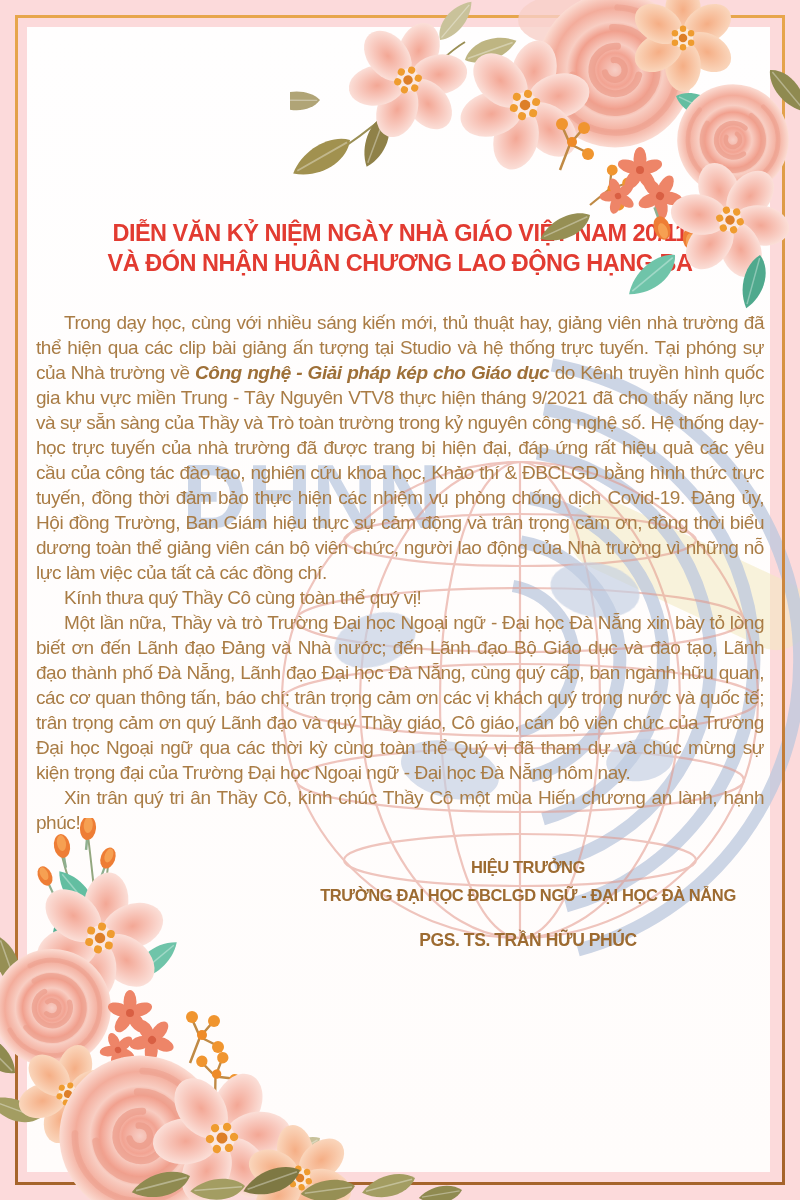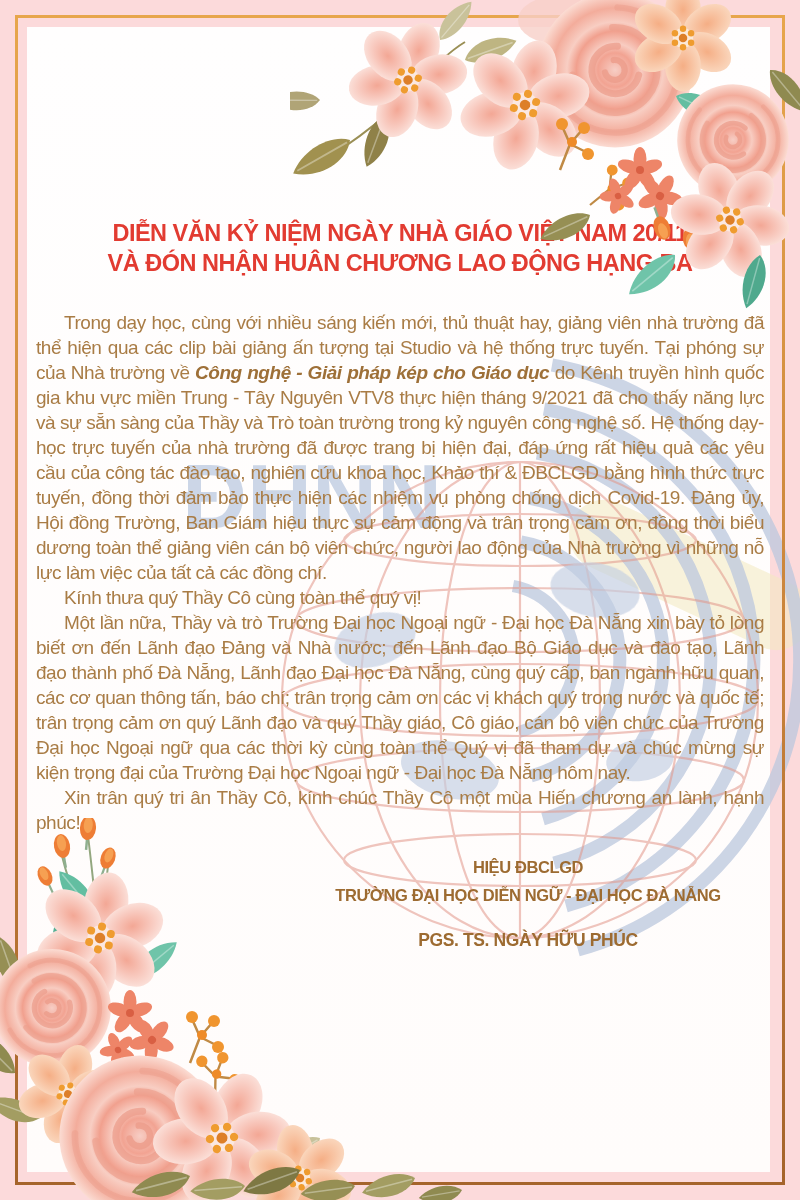--- a/index.html
+++ b/index.html
@@ -97,23 +97,23 @@
     </div>
 
     <div class="bodytext">
       <p><span>Trong dạy học, cùng với nhiều sáng kiến mới, thủ thuật hay, giảng viên nhà trường đã thể hiện qua các clip bài giảng ấn tượng tại Studio và hệ thống trực tuyến. Tại phóng sự của Nhà trường về </span><span class="inline-bold">Công nghệ - Giải pháp kép cho Giáo dục</span><span> do Kênh truyền hình quốc gia khu vực miền Trung - Tây Nguyên VTV8 thực hiện tháng 9/2021 đã cho thấy năng lực và sự sẵn sàng của Thầy và Trò toàn trường trong kỷ nguyên công nghệ số. Hệ thống dạy-học trực tuyến của nhà trường đã được trang bị hiện đại, đáp ứng rất hiệu quả các yêu cầu của công tác đào tạo, nghiên cứu khoa học, Khảo thí &amp; ĐBCLGD bằng hình thức trực tuyến, đồng thời đảm bảo thực hiện các nhiệm vụ phòng chống dịch Covid-19. Đảng ủy, Hội đồng Trường, Ban Giám hiệu thực sự cảm động và trân trọng cảm ơn, đồng thời biểu dương toàn thể giảng viên cán bộ viên chức, người lao động của Nhà trường vì những nỗ lực làm việc của tất cả các đồng chí.</span></p>
       <p class="salutation">Kính thưa quý Thầy Cô cùng toàn thể quý vị!</p>
       <p>Một lần nữa, Thầy và trò Trường Đại học Ngoại ngữ - Đại học Đà Nẵng xin bày tỏ lòng biết ơn đến Lãnh đạo Đảng và Nhà nước; đến Lãnh đạo Bộ Giáo dục và đào tạo, Lãnh đạo thành phố Đà Nẵng, Lãnh đạo Đại học Đà Nẵng, cùng quý cấp, ban ngành hữu quan, các cơ quan thông tấn, báo chí; trân trọng cảm ơn các vị khách quý trong nước và quốc tế; trân trọng cảm ơn quý Lãnh đạo và quý Thầy giáo, Cô giáo, cán bộ viên chức của Trường Đại học Ngoại ngữ qua các thời kỳ cùng toàn thể Quý vị đã tham dự và chúc mừng sự kiện trọng đại của Trường Đại học Ngoại ngữ - Đại học Đà Nẵng hôm nay.</p>
       <p>Xin trân quý tri ân Thầy Cô, kính chúc Thầy Cô một mùa Hiến chương an lành, hạnh phúc!</p>
     </div>
 
     <div class="signature">
-      <div>HIỆU ĐBCLGD</div>
-      <div>TRƯỜNG ĐẠI HỌC DIỄN NGỮ - ĐẠI HỌC ĐÀ NẴNG</div>
-      <div class="sig-name">PGS. TS. NGÀY HỮU PHÚC</div>
+      <div>HIỆU TRƯỞNG</div>
+      <div>TRƯỜNG ĐẠI HỌC ĐBCLGD NGỮ - ĐẠI HỌC ĐÀ NẴNG</div>
+      <div class="sig-name">PGS. TS. TRẦN HỮU PHÚC</div>
     </div>
   </div>
 
   <svg id="flowers-tr" class="flowers" width="510" height="335" viewBox="0 0 510 335">
     <defs>
       <radialGradient id="gRose">
         <stop offset="0" stop-color="#F7CEC5"></stop>
           <stop offset="0.22" stop-color="#F2A392"></stop>
         <stop offset="0.34" stop-color="#F8CCC1"></stop>
           <stop offset="0.5" stop-color="#F1A08E"></stop>

